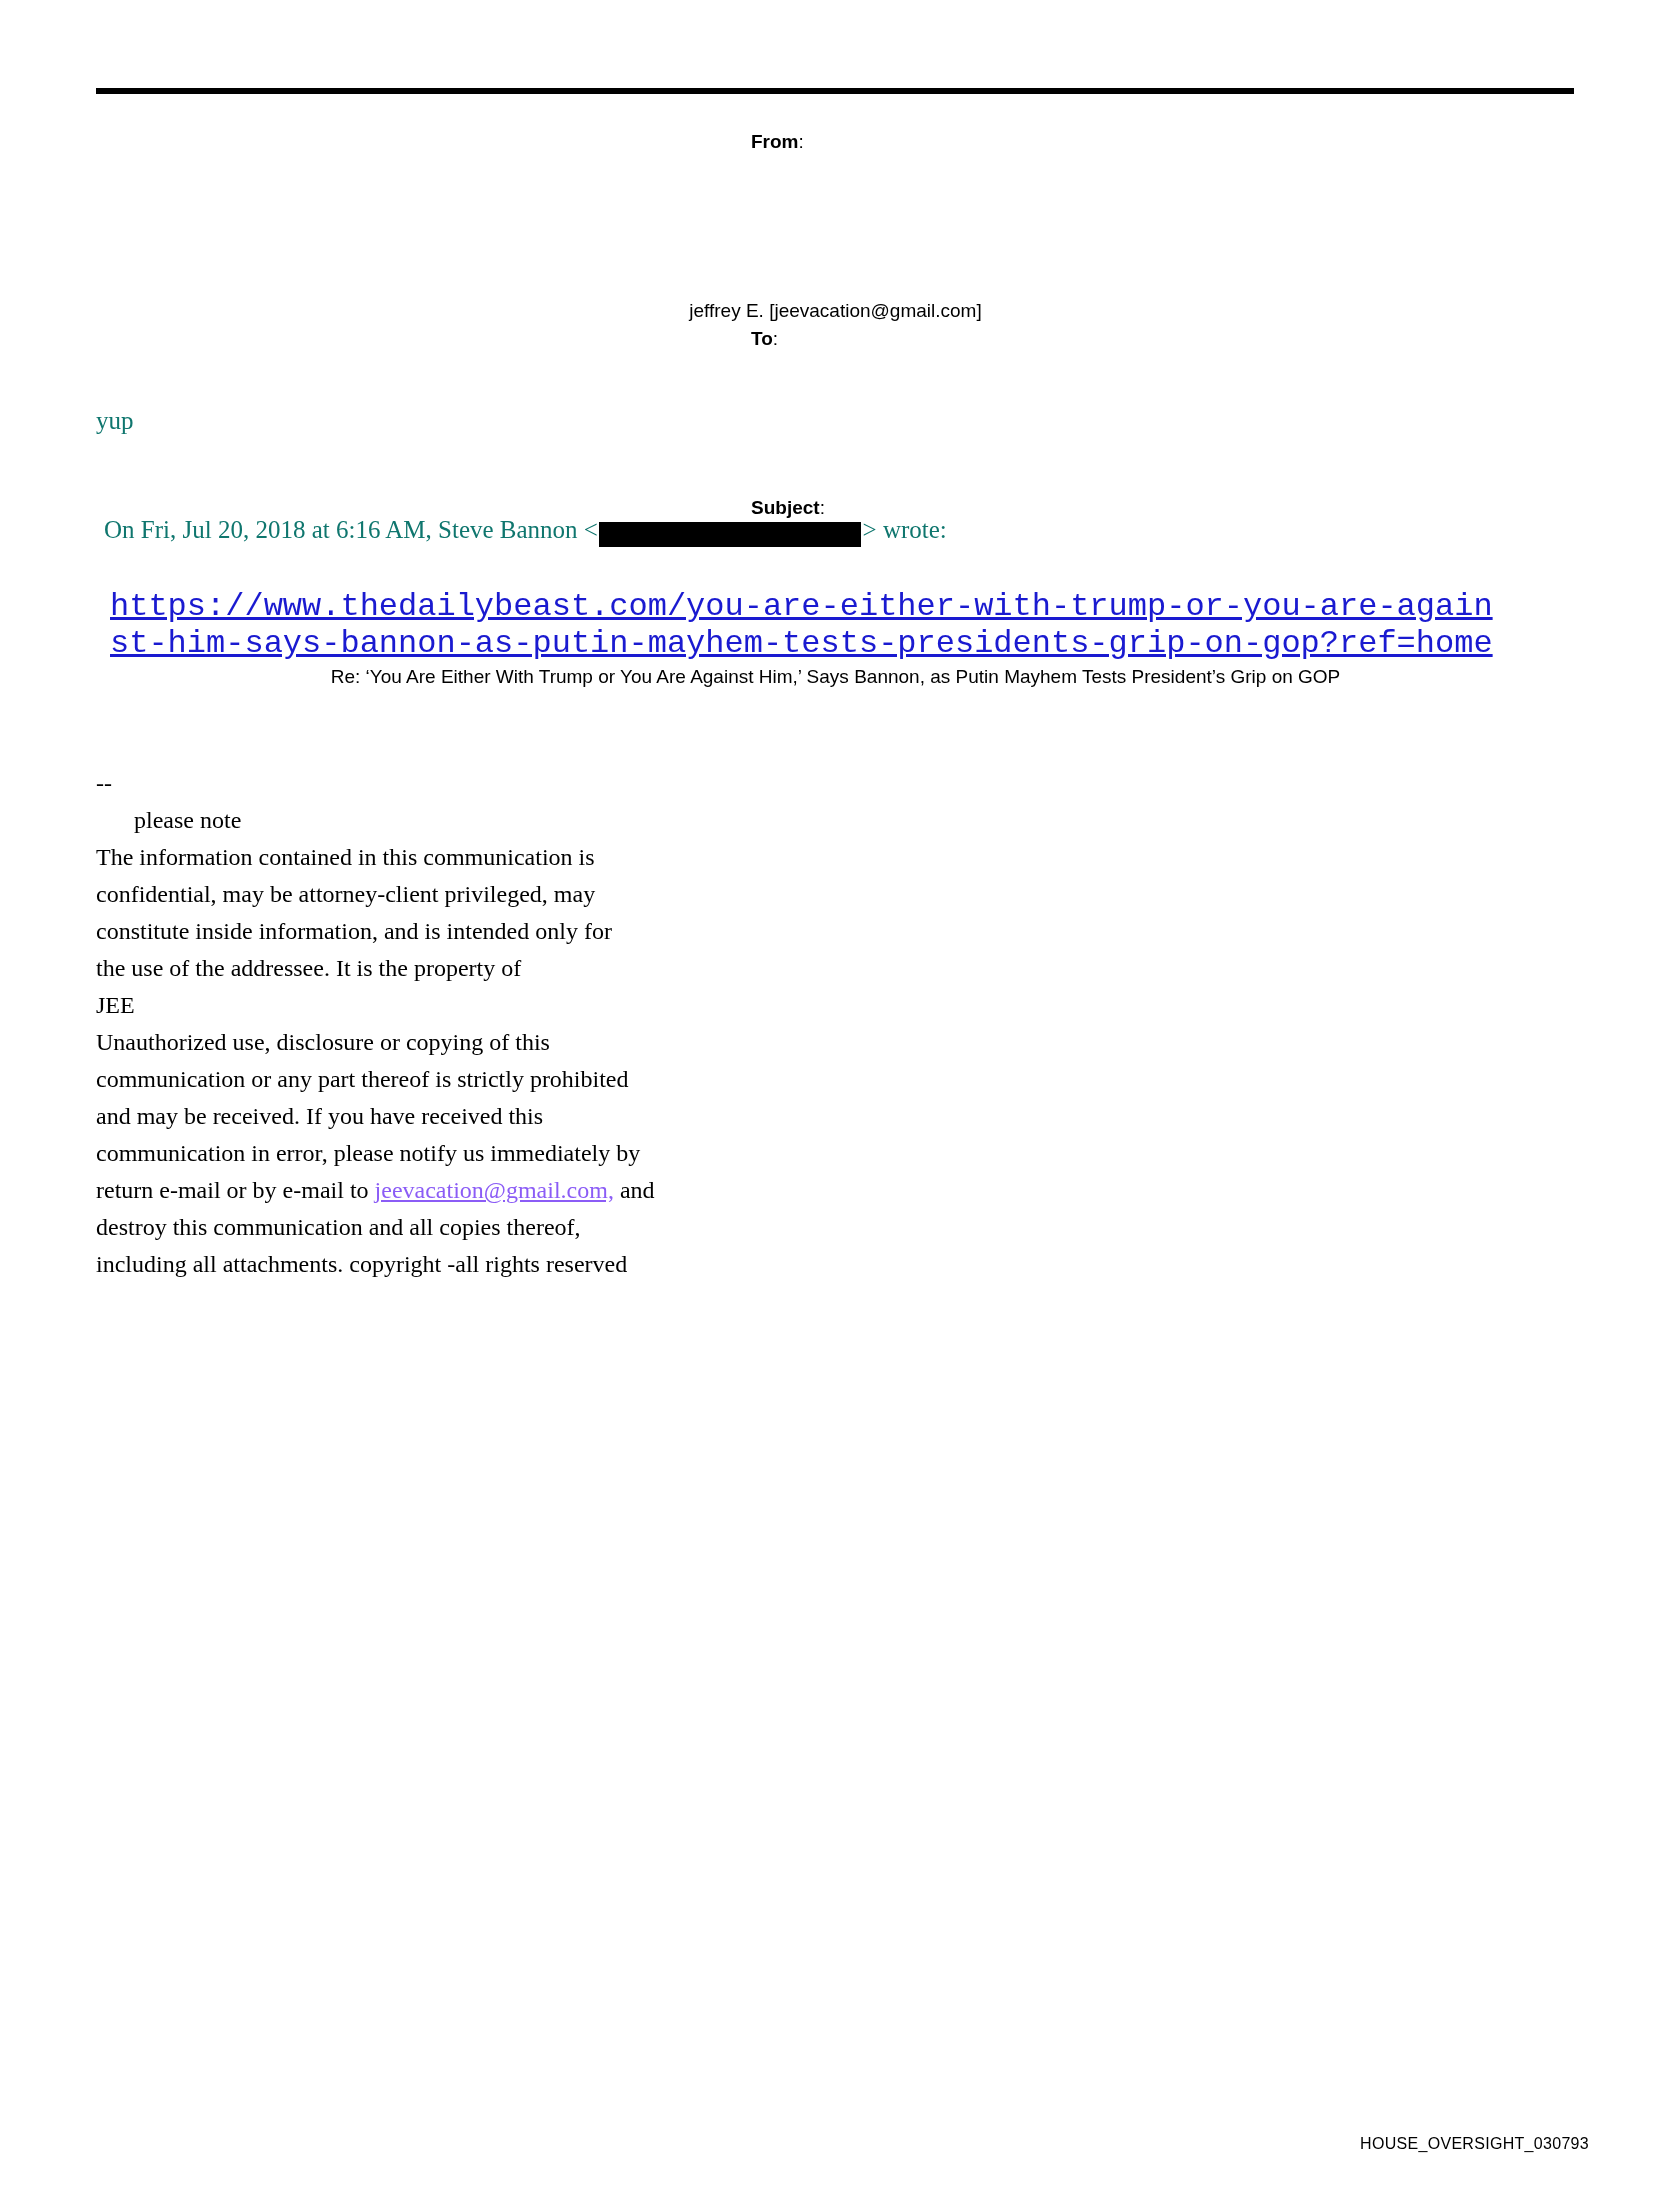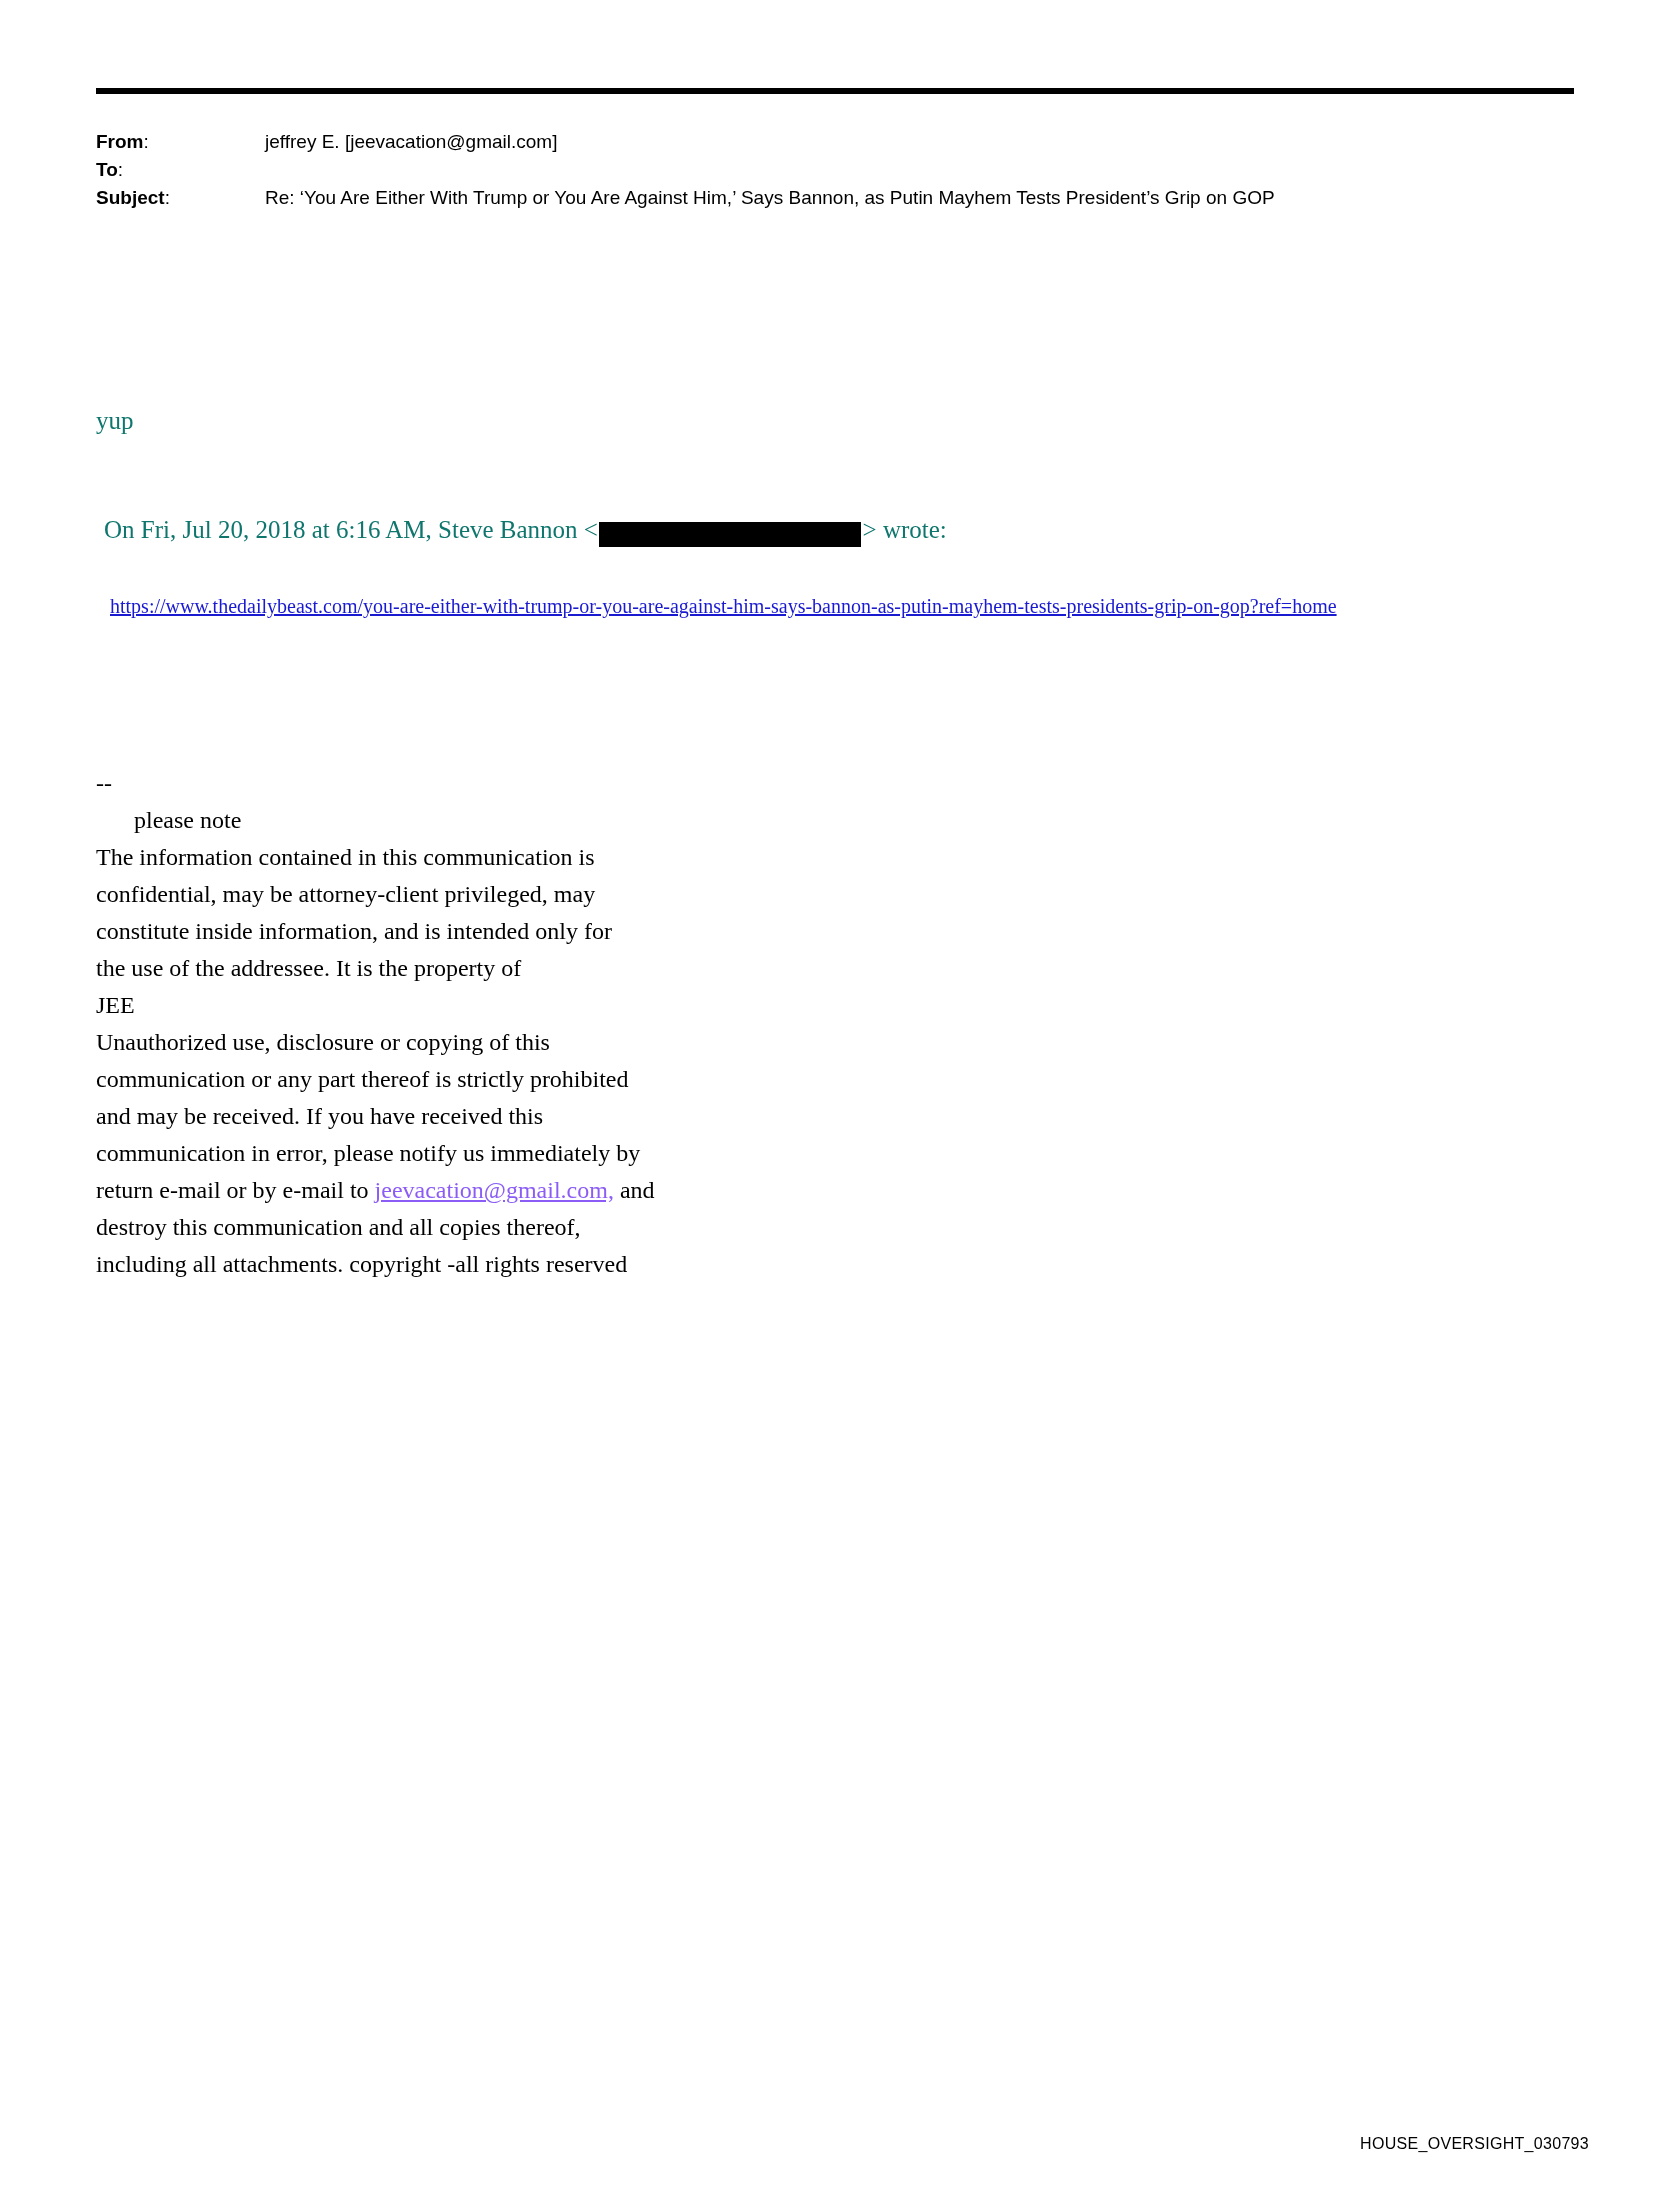--- a/index.html
+++ b/index.html
@@ -36,20 +36,21 @@
     left: 96px;
     top: 128px;
     width: 1479px;
     font-family: "Liberation Sans", sans-serif;
     font-size: 19px;
     line-height: 28px;
   }
   .hdr-row {
     display: flex;
     align-items: center;
+    flex-direction: column;
   }
   .hdr-label {
     width: 169px;
     flex: 0 0 169px;
     font-weight: bold;
     white-space: nowrap;
   }
   .hdr-label .colon { font-weight: normal; }
   .hdr-value {
     flex: 1 1 auto;
@@ -88,22 +89,22 @@
     color: #0f766e;
   }
   .yup { left: 96px; top: 402px; }
   .wrote-line { left: 104px; top: 511px; width: 1440px; white-space: nowrap; }
 
   .link-block {
     position: absolute;
     left: 110px;
     top: 588px;
     width: 1388px;
-    font-family: Liberation Serif, serif;
-    font-size: 20px;
+    font-family: Liberation Mono, monospace;
+    font-size: 32px;
     line-height: 37px;
   }
   .link-block a {
     color: #1a1ad0;
     text-decoration: underline;
     word-break: break-all;
   }
 
   .sig {
     position: absolute;

